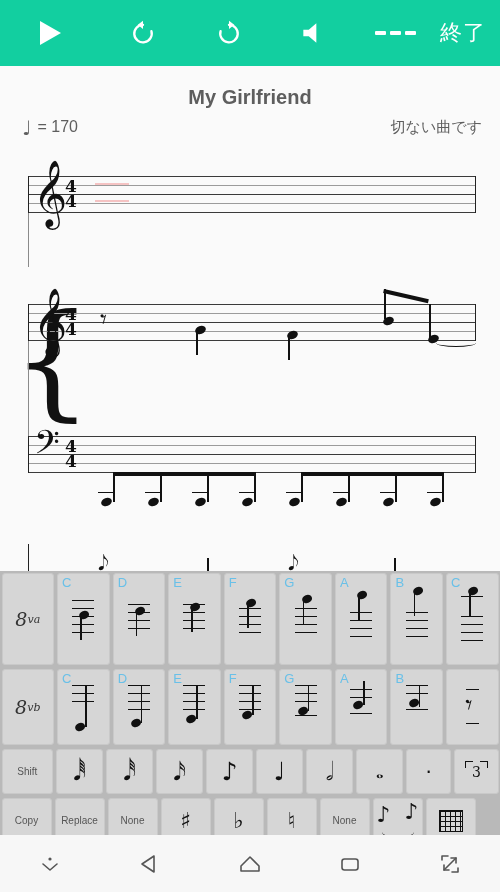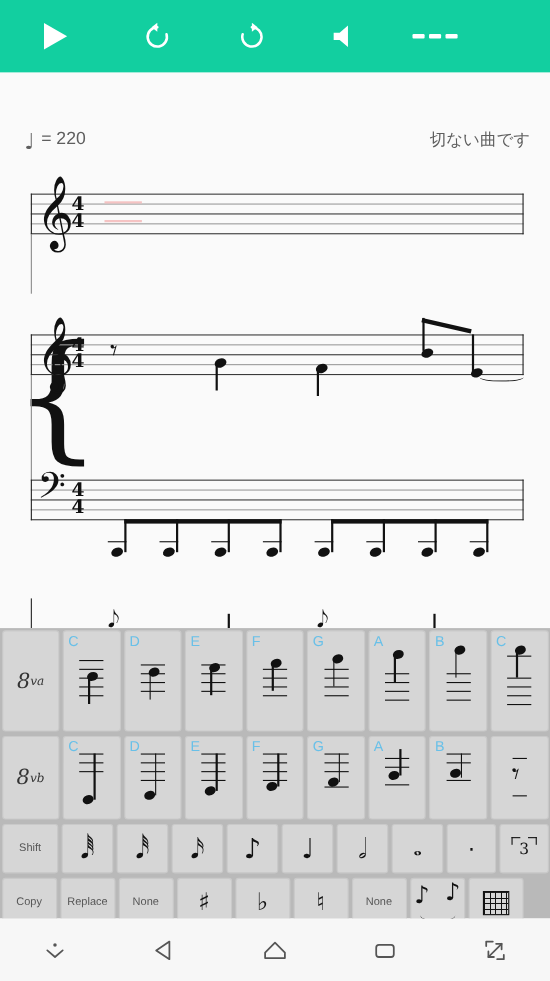--- a/index.html
+++ b/index.html
@@ -354,28 +354,30 @@
       <polygon points="4,9 9,9 16,3 16,21 9,15 4,15" fill="#ffffff"></polygon>
     </svg>
   </div>
   <div class="tb-btn" id="tb-dashes">
     <span class="dashes">
         <i></i>
         <i></i>
         <i></i>
       </span>
   </div>
+  <div id="tb-exit">終了</div>
 </div>
 
 <div id="sheet">
 
+  <div id="song-title">My Girlfriend</div>
 
   <div id="tempo">
     <span class="tnote">♩</span>
-    <span>= 220</span>
+    <span>= 170</span>
   </div>
 
   <div id="subtitle">切ない曲です</div>
 
   <div class="staff-block" style="left:0; top:110px; width:500px; height:90px;">
     <div class="sline" style="top:0;  width:448px; left:28px;"></div>
     <div class="sline light" style="top:9px;  width:448px; left:28px;"></div>
     <div class="sline" style="top:18px; width:448px; left:28px;"></div>
     <div class="sline light" style="top:27px; width:448px; left:28px;"></div>
     <div class="sline" style="top:36px; width:448px; left:28px;"></div>

